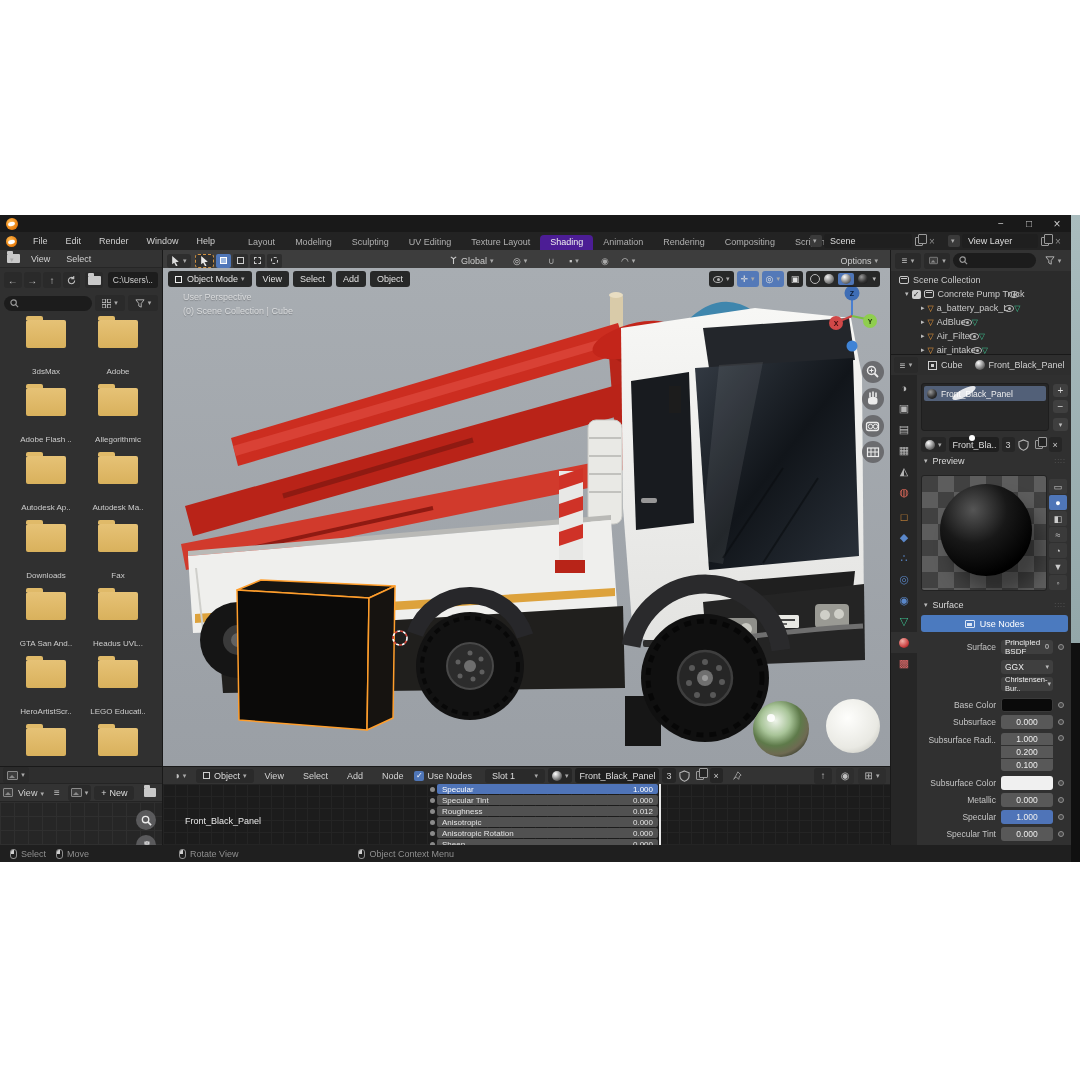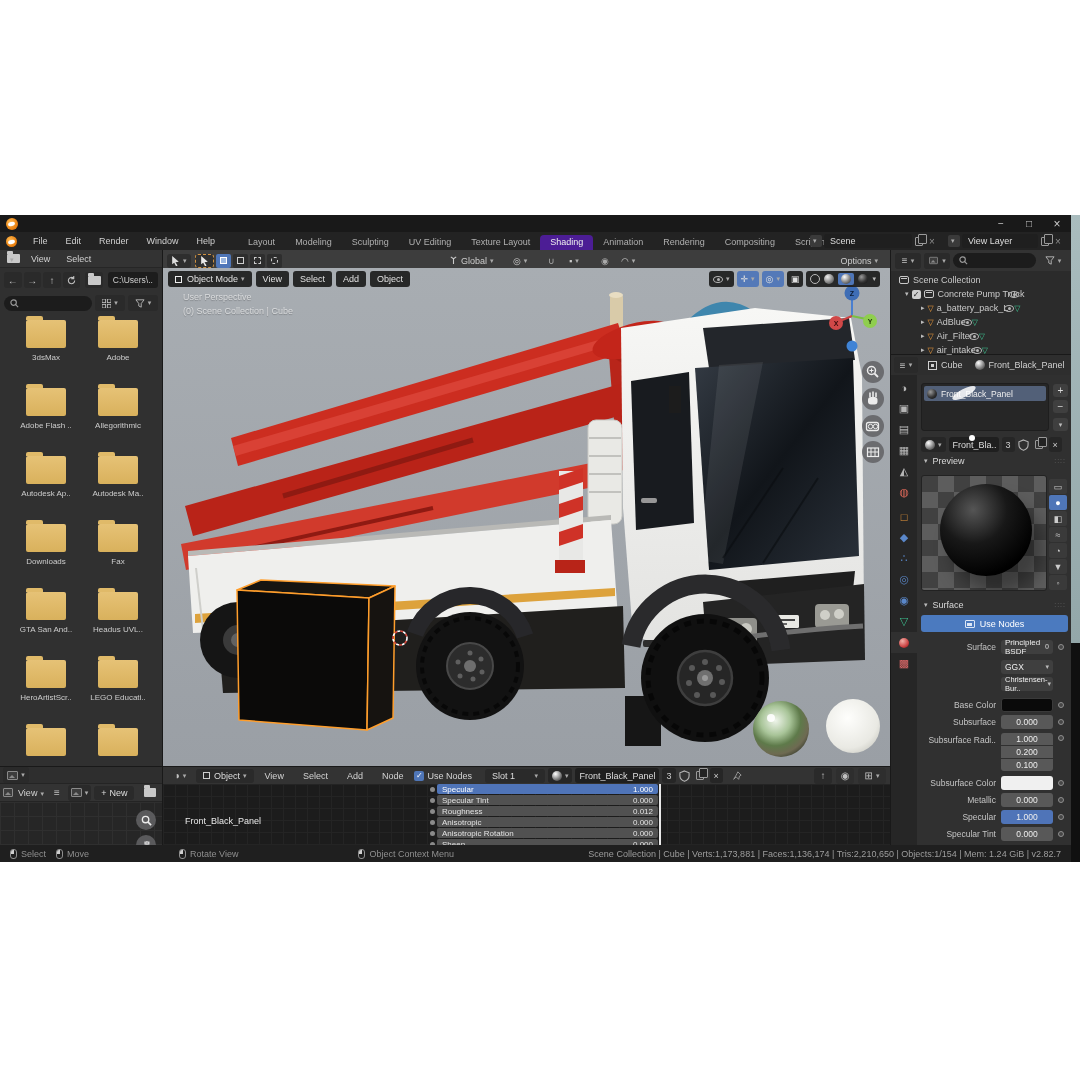--- a/index.html
+++ b/index.html
@@ -49,21 +49,21 @@
   .ic-folder::before{content:"";position:absolute;top:-3px;left:0;width:6px;height:3px;background:#c9c9c9;border-radius:1px 1px 0 0}
   #fb-nav{height:24px;display:flex;align-items:center;padding:0 4px;gap:2px}
   .nav-btn{width:18px;height:16px;background:#2a2a2a;border-radius:3px;color:#c0c0c0;display:flex;align-items:center;justify-content:center;font-size:10px}
   #fb-path{flex:1;height:16px;background:#1d1d1d;border-radius:3px;color:#cfcfcf;display:flex;align-items:center;padding:0 5px;font-size:8.5px;margin-left:3px}
   #fb-search-row{height:22px;display:flex;align-items:center;padding:0 4px;gap:3px}
   .search-box{flex:1;height:15px;background:#1c1c1c;border-radius:8px;display:flex;align-items:center;padding:0 6px}
   #fb-grid{position:absolute;left:0;top:66px;right:0;bottom:0;display:grid;grid-template-columns:72px 72px;padding-left:10px;row-gap:8px;overflow:hidden}
   .fcell{width:72px;height:60px;display:flex;flex-direction:column;align-items:center;justify-content:flex-start;padding-top:4px}
   .folder{width:40px;height:28px;background:linear-gradient(180deg,#e6c276,#d9b15c);border-radius:2px;position:relative}
   .folder::before{content:"";position:absolute;top:-4px;left:0;width:17px;height:4px;background:#e0ba69;border-radius:2px 2px 0 0}
-  .fname{margin-top:5px;font-size:8px;color:#cdcdcd;text-align:center;white-space:nowrap}
+  .fname{margin-top:19px;font-size:8px;color:#cdcdcd;text-align:center;white-space:nowrap}
 
   
   #center{position:absolute;left:163px;top:35px;width:727px;height:516px}
   #toolstrip{position:absolute;left:0;top:0;width:727px;height:22px;background:#3d3d3d;display:flex;align-items:center;border-bottom:1px solid #2a2a2a}
   .ts-btn{height:14px;background:#2e2e2e;border-radius:3px;display:flex;align-items:center;padding:0 4px;margin-left:4px;color:#ccc}
   .ts-btn.activetool{border:1px dashed #cf9141;background:#303030}
   .selmode{width:15px;height:14px;background:#2e2e2e;border-radius:2px;margin-left:2px;display:flex;align-items:center;justify-content:center}
   .selmode.on{background:#4f76b8}
   .sq{width:7px;height:7px;border:1px solid #cfcfcf}
   .sq.dash{border-style:dashed}
@@ -860,16 +860,15 @@
 
   <div id="status">
     <span class="mouse"></span>
     <span>Select</span>
     <span class="mouse"></span>
     <span>Move</span>
     <span class="mouse" style="margin-left:90px"></span>
     <span>Rotate View</span>
     <span class="mouse" style="margin-left:120px"></span>
     <span>Object Context Menu</span>
-    <span id="stats">Scene Collection | Cube | Verts:1,173,881 | Faces:1,136,174 | Tris:2,210,650 | Objects:1/154 | Mem: 1.24 GiB | v2.82.7</span>
   </div>
 
 </div>
 
 </body></html>

